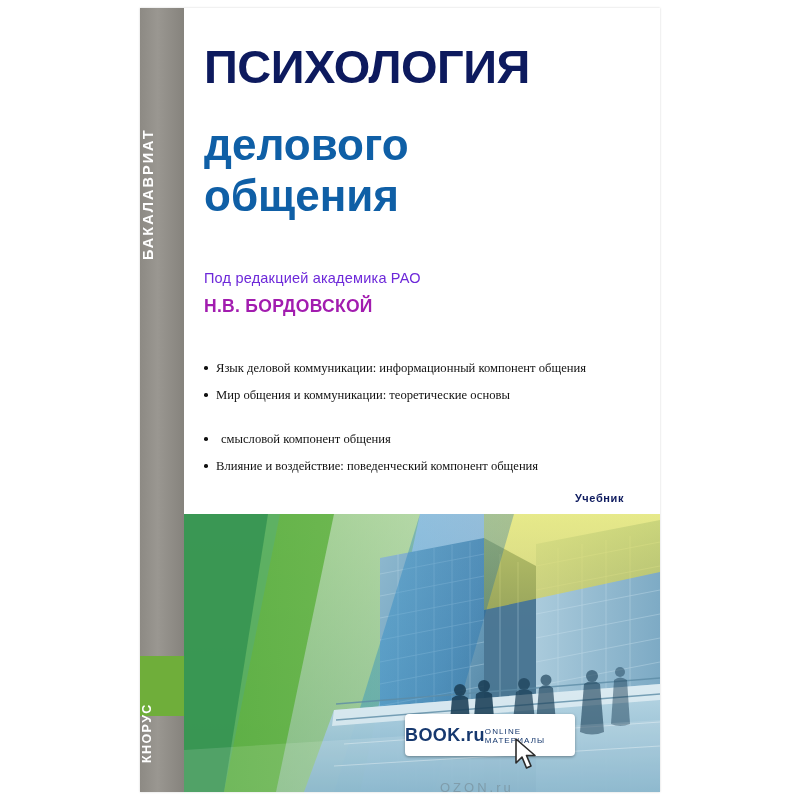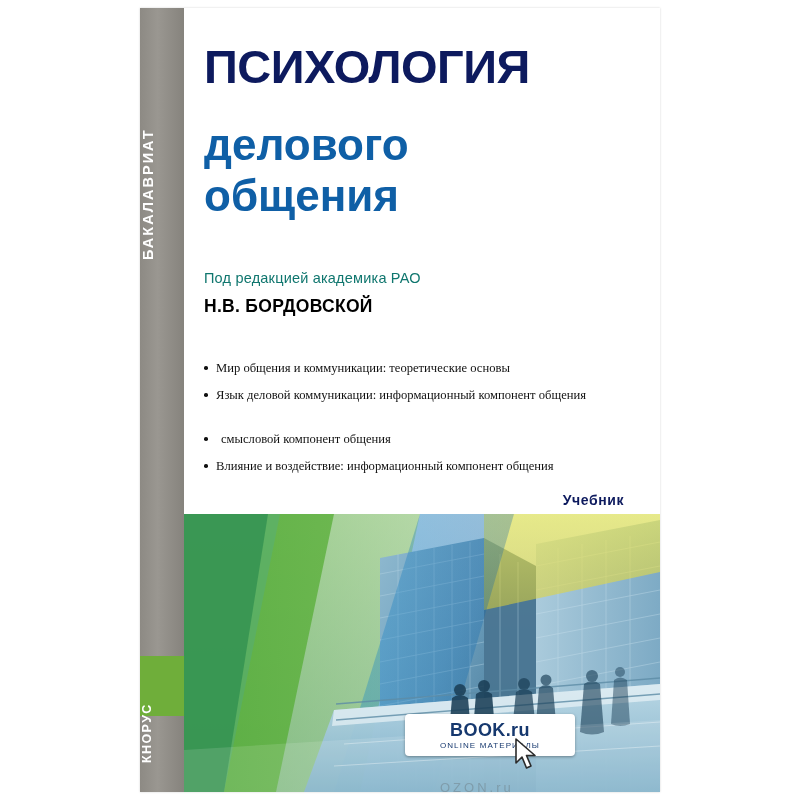--- a/index.html
+++ b/index.html
@@ -120,30 +120,30 @@
     font-size: 44px;
     line-height: 1.15;
   }
   #title-sub .l2 { display: block; }
 
   #editor-line {
     position: absolute;
     left: 64px;
     top: 262px;
     width: 400px;
-    color: #0f766e;
+    color: #6d28d9;
     font-size: 14.5px;
     letter-spacing: 0.2px;
   }
   #editor-name {
     position: absolute;
     left: 64px;
     top: 288px;
     width: 400px;
-    color: #000000;
+    color: #a21caf;
     font-weight: bold;
     font-size: 17.5px;
     letter-spacing: 0.3px;
   }
 
   
   #bullets {
     position: absolute;
     left: 64px;
     top: 352px;
@@ -173,21 +173,21 @@
     padding-left: 5px;
     margin-top: 28px;
   }
 
   #kind-label {
     position: absolute;
     right: 36px;
     top: 484px;
     color: #0d1a5e;
     font-weight: bold;
-    font-size: 14px;
+    font-size: 11px;
     letter-spacing: 0.6px;
   }
 
   
   #art {
     position: absolute;
     left: 44px;
     top: 506px;
     width: 476px;
     height: 278px;
@@ -200,21 +200,21 @@
   #sticker {
     position: absolute;
     left: 265px;
     top: 706px;
     width: 170px;
     height: 42px;
     background: #ffffff;
     border-radius: 4px;
     box-shadow: 0 1px 3px rgba(0,0,0,0.35);
     display: flex;
-    flex-direction: column;
+    flex-direction: row;
     align-items: center;
     justify-content: center;
     z-index: 6;
   }
   #sticker .bk-main {
     color: #16386e;
     font-weight: bold;
     font-size: 18px;
     letter-spacing: 0.4px;
     line-height: 1;
@@ -262,30 +262,30 @@
     <div id="title-sub">
       <span class="l1">делового</span>
       <span class="l2">общения</span>
     </div>
 
     <div id="editor-line">Под редакцией академика РАО</div>
     <div id="editor-name">Н.В. БОРДОВСКОЙ</div>
 
     <div id="bullets">
       <div class="bullet">
-        <span>Мир общения и коммуникации: теоретические основы</span>
+        <span>Язык деловой коммуникации: информационный компонент общения</span>
       </div>
       <div class="bullet">
-        <span>Язык деловой коммуникации: информационный компонент общения</span>
+        <span>Мир общения и коммуникации: теоретические основы</span>
       </div>
       <div class="bullet">
         <span class="l2">смысловой компонент общения</span>
       </div>
       <div class="bullet">
-        <span>Влияние и воздействие: информационный компонент общения</span>
+        <span>Влияние и воздействие: поведенческий компонент общения</span>
       </div>
     </div>
 
     <div id="kind-label">Учебник</div>
 
     <div id="art">
       <svg width="476" height="278" viewBox="0 0 476 278" xmlns="http://www.w3.org/2000/svg">
         <defs>
           <linearGradient id="sky" x1="0" y1="0" x2="0" y2="1">
             <stop offset="0%" stop-color="#cfe4ef"></stop>

